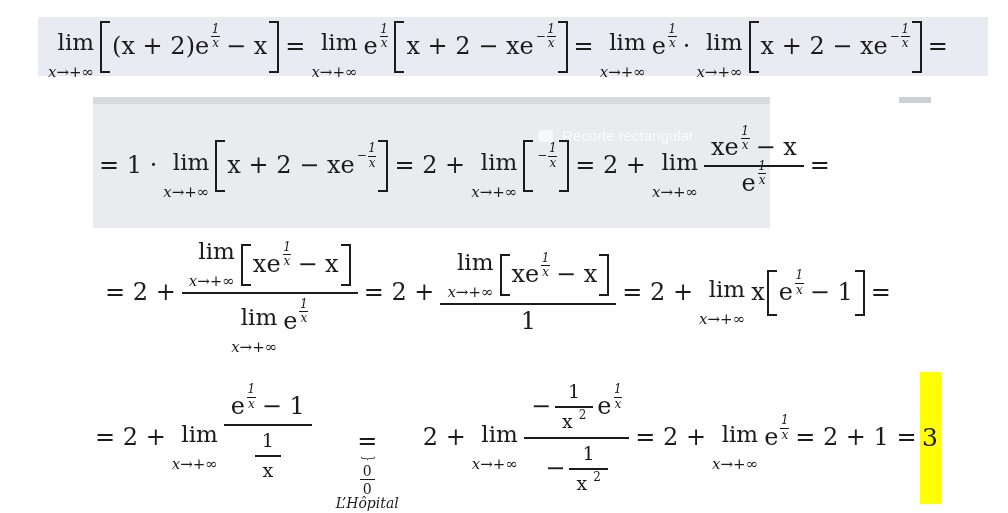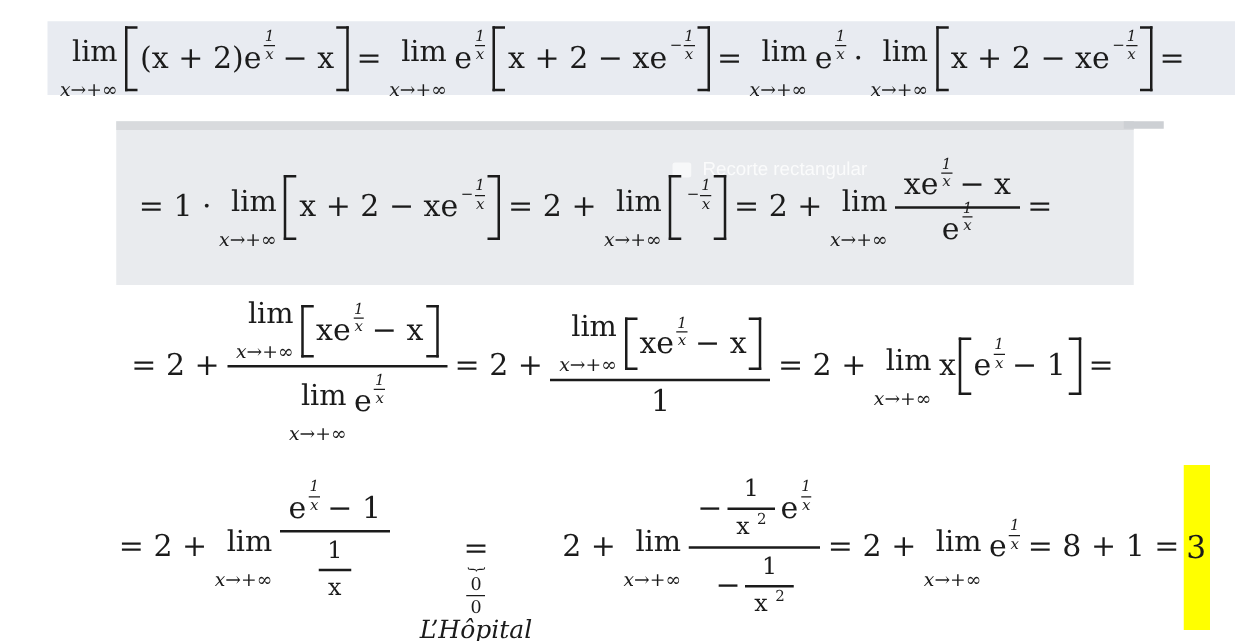--- a/index.html
+++ b/index.html
@@ -16,22 +16,22 @@
   .row > :first-child{margin-left:0;}
   .tight{margin-left:2px !important;}
   .loose{margin-left:24px !important;}
 
   .m{}
   .up{font-style:normal;}
 
   
   .line1{left:38px;top:17px;width:950px;height:59px;box-sizing:border-box;
          padding-left:10px;background:#e8ebf1;}
-  .line2{left:93px;top:97px;width:814px;height:131px;box-sizing:border-box;
-         padding-left:12px;background:#e9ebee;border-top:7px solid #d8dadd;z-index:0;}
+  .line2{left:93px;top:97px;width:677px;height:131px;box-sizing:border-box;
+         padding-left:0;background:#e9ebee;border-top:7px solid #d8dadd;z-index:0;}
   .line3{left:105px;top:232px;height:122px;}
   .line4{left:95px;top:372px;height:132px;}
 
   
   .lim{display:inline-flex;flex-direction:column;align-items:flex-end;line-height:1;gap:8px;}
   .lim .lt{font-size:23px;font-style:normal;}
   .lim .ls{font-size:15px;font-style:italic;margin-top:3px;}
   .drop{transform:translateY(9px);}
 
   
@@ -72,21 +72,21 @@
 
   
   .ann{display:inline-flex;flex-direction:column;align-items:center;
        line-height:1;transform:translateY(31px);}
   .ann .ae{font-size:24px;}
   .ann .abrace{display:inline-block;font-size:15px;height:9px;line-height:8px;
        width:18px;text-align:center;transform:rotate(-90deg) scaleX(0.6);margin-top:1px;}
   .ann .fr00{font-size:14px;margin-top:1px;}
   .ann .fr00 > .nu{padding:0 3px 1px;}
   .ann .fr00 > .de{border-top:1.5px solid #1b1b1b;padding:2px 3px 0;}
-  .ann .ahop{font-size:20px;font-style:italic;}
+  .ann .ahop{font-size:14px;font-style:italic;}
 
   
   .hl{height:132px;width:21px;display:flex;align-items:center;justify-content:center;
       margin-left:3px;font-size:25px;}
 
   
   .ghost{position:absolute;left:445px;top:23px;z-index:-1;display:flex;
          align-items:center;gap:9px;color:rgba(255,255,255,0.78);
          font-family:"Liberation Sans","DejaVu Sans",sans-serif;font-size:15px;}
   .ghost-icon{width:15px;height:12px;background:rgba(255,255,255,0.65);border-radius:2px;}
@@ -421,17 +421,17 @@
     </span>
   <span class="tk">
     <span class="m">e</span>
     <span class="esup">
         <span class="st">
           <span>1</span>
           <span class="sd">x</span>
         </span>
       </span>
   </span>
-  <span class="up">= 8 + 1 =</span>
+  <span class="up">= 2 + 1 =</span>
   <span class="hl" style="background: rgb(255, 255, 0);">
     <span class="up">3</span>
   </span>
 </div>
 
 </body></html>

